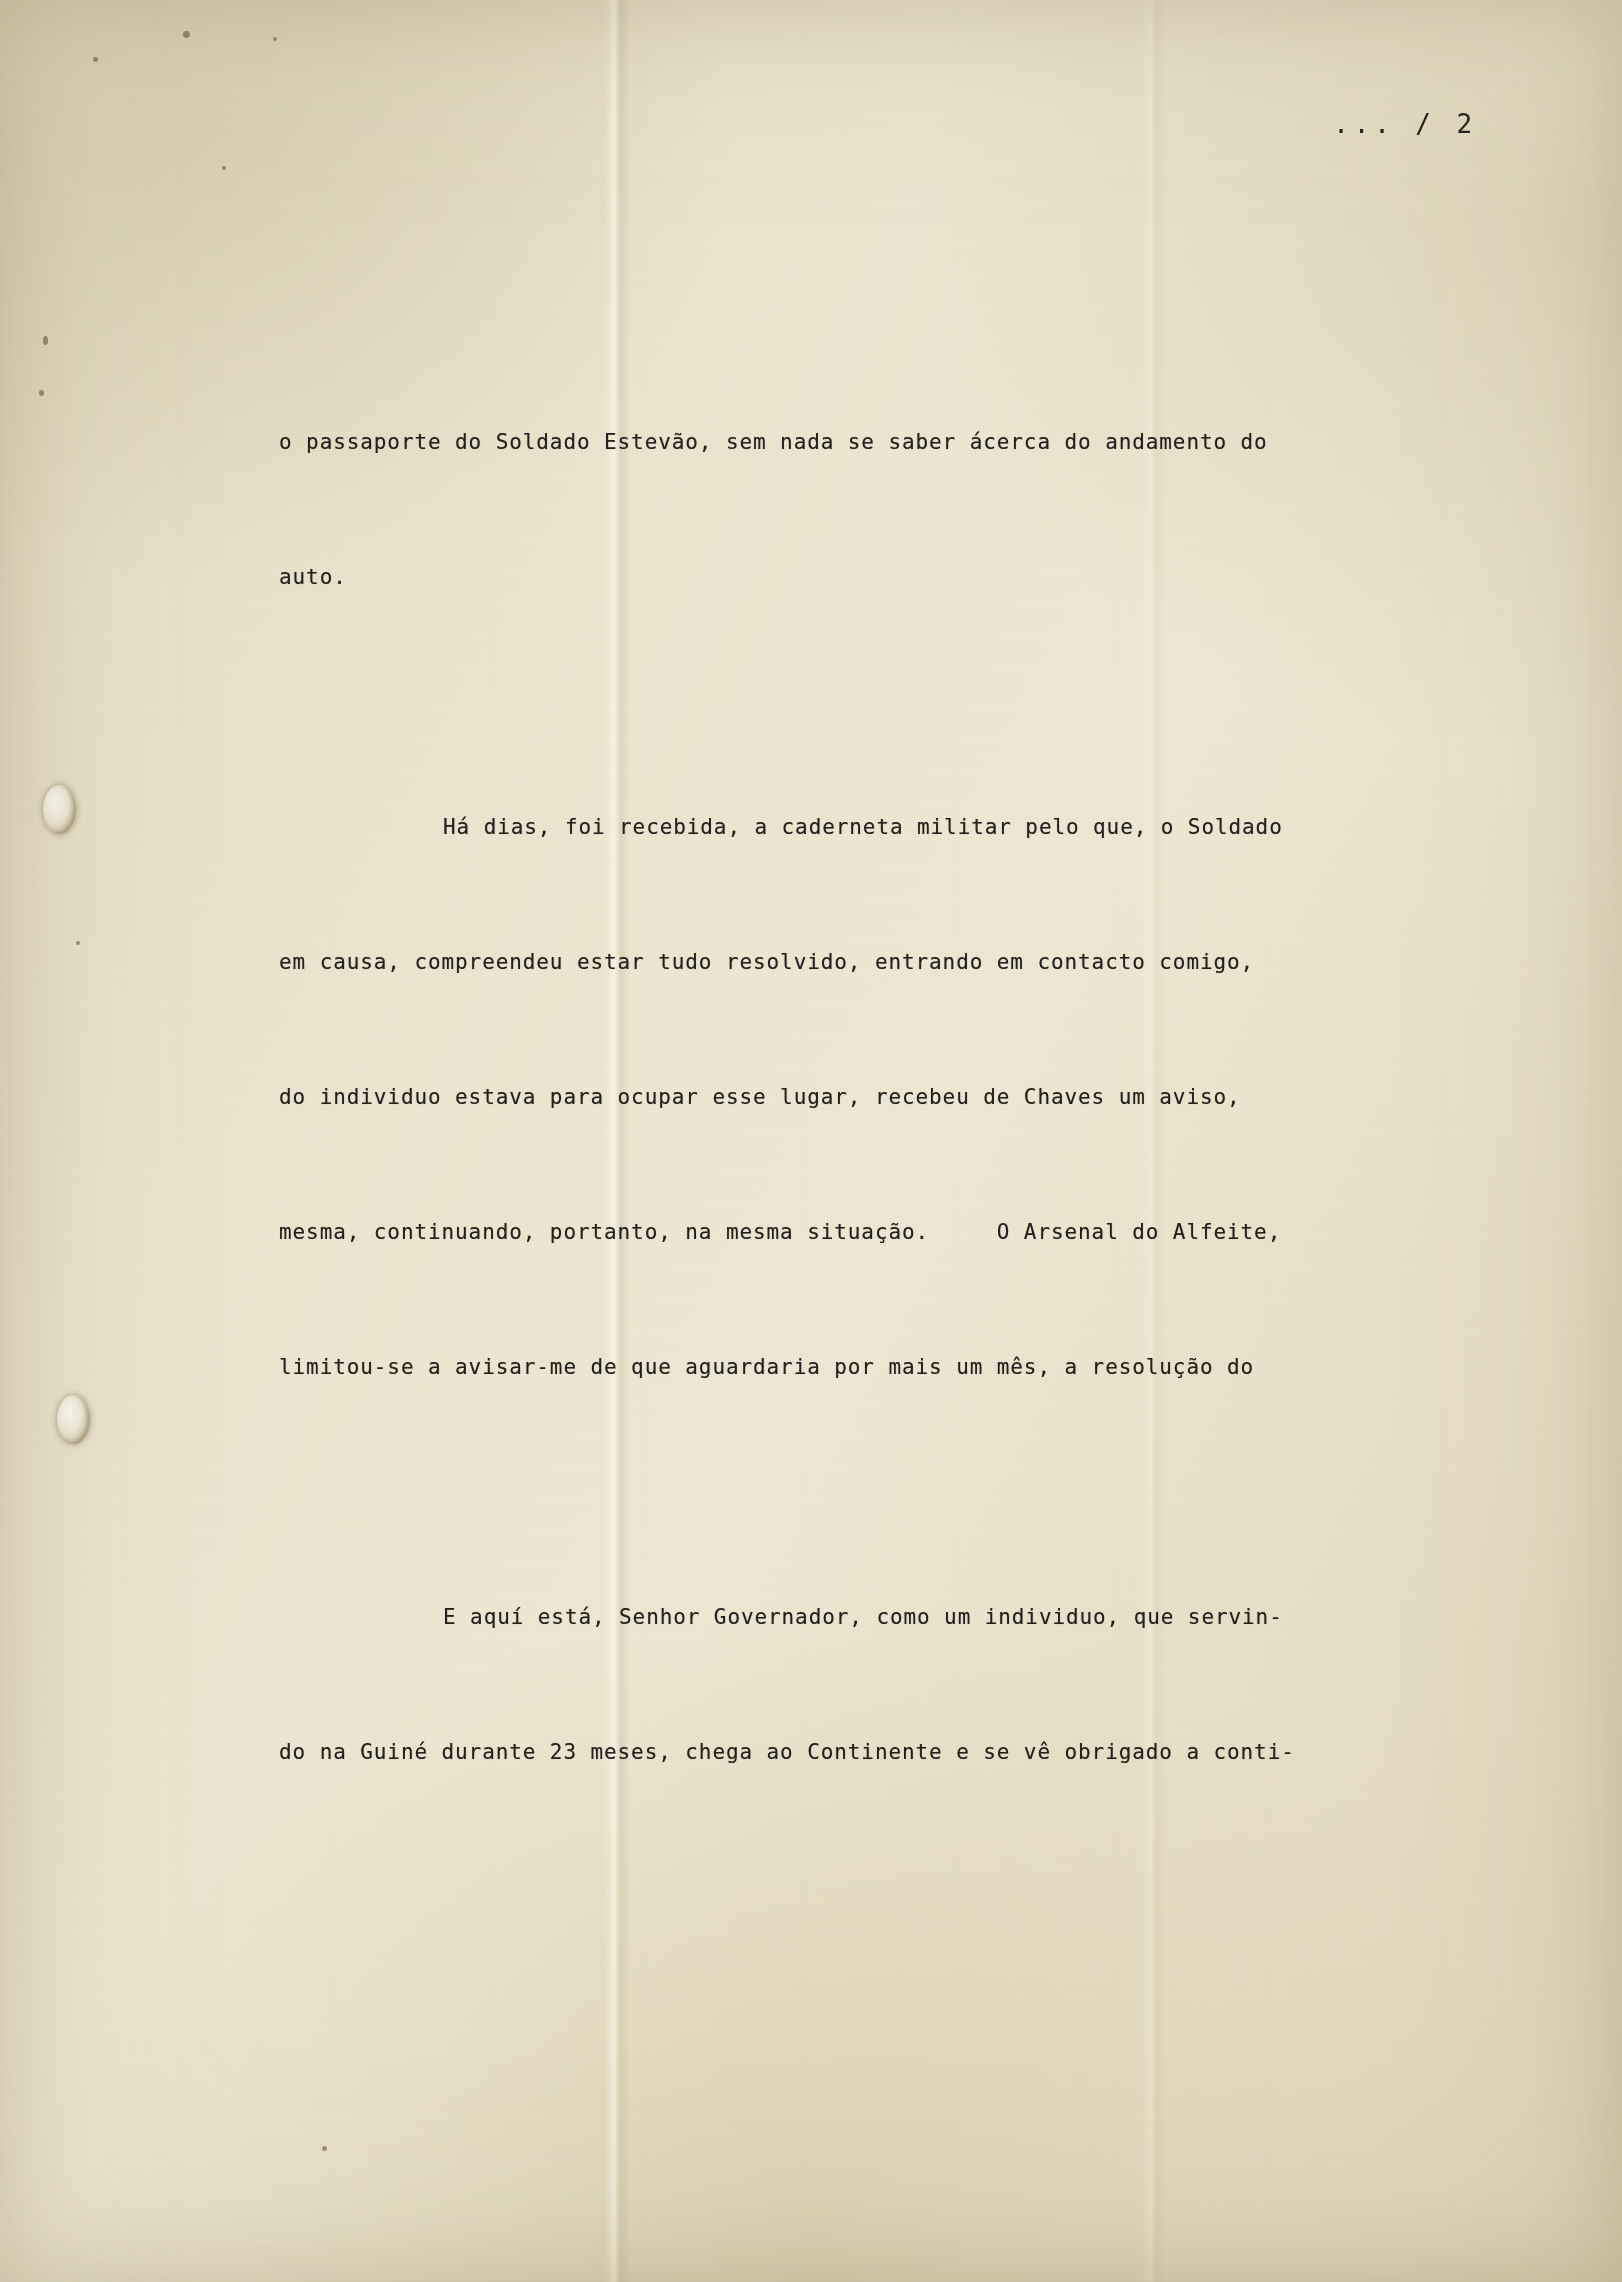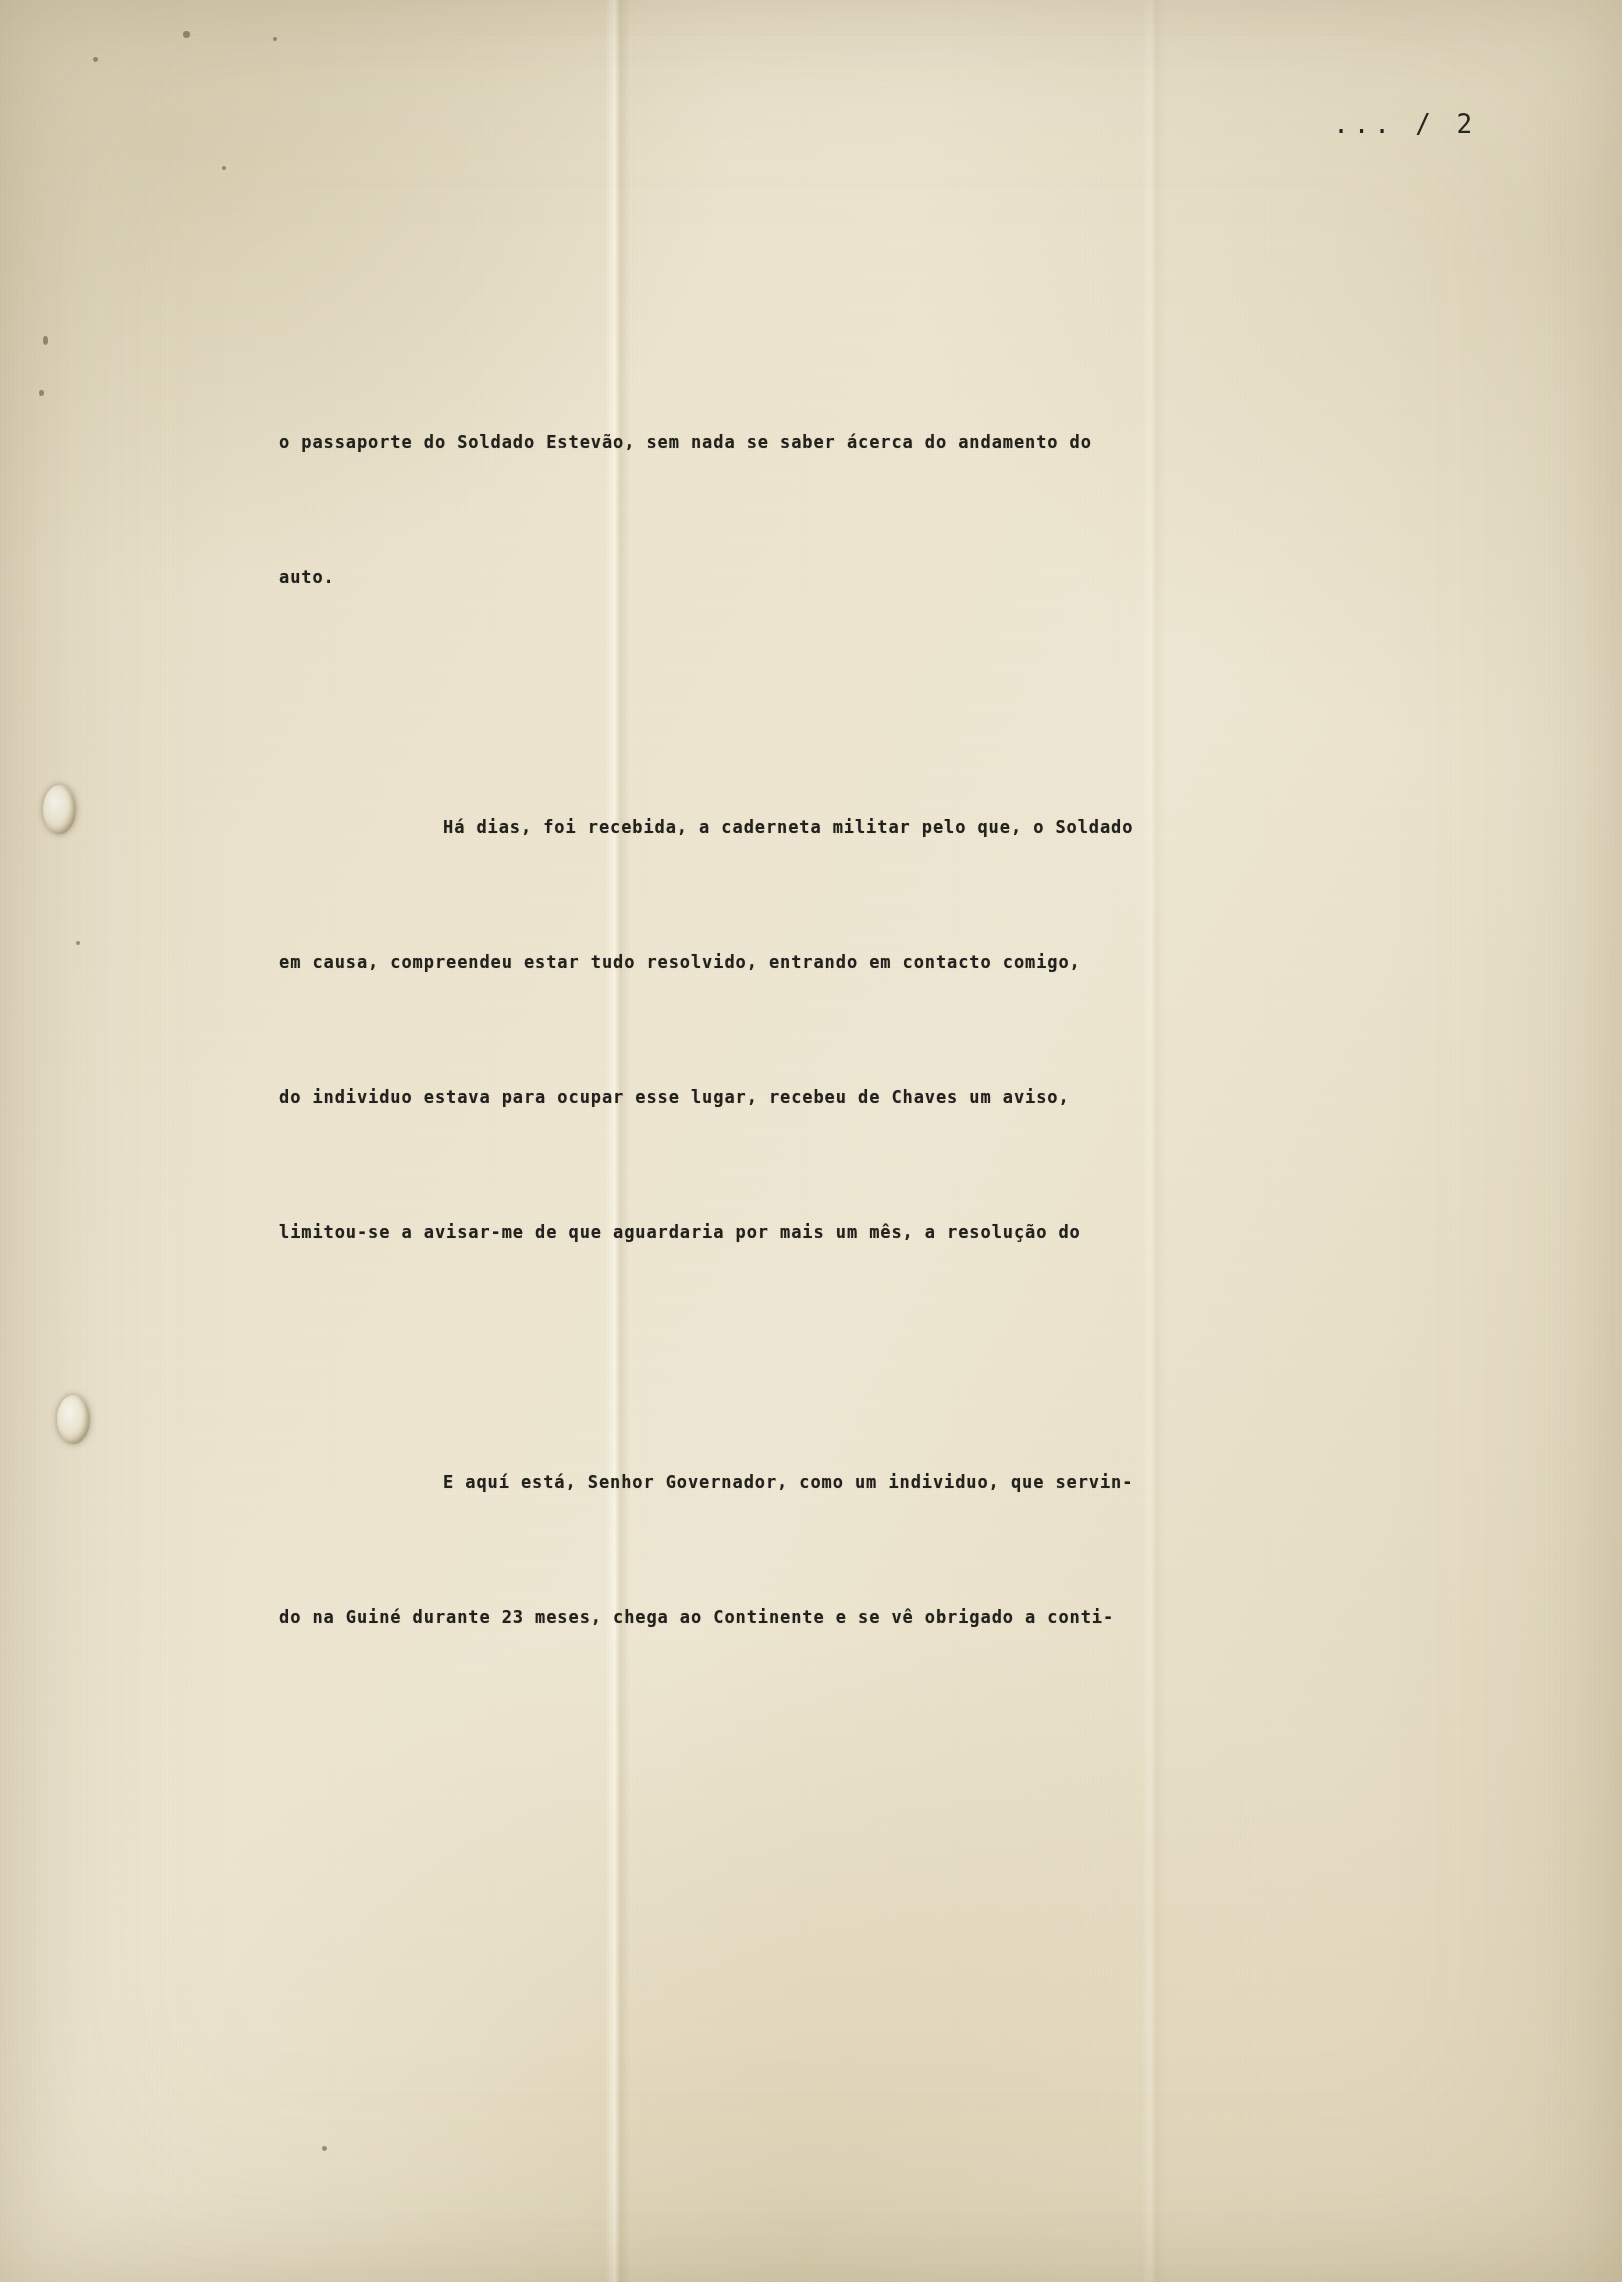--- a/index.html
+++ b/index.html
@@ -84,27 +84,26 @@
 
   .body-text {
     position: absolute;
     left: 279px;
     top: 330px;
     width: 1307px;
   }
 
   .para {
     margin: 0 0 25px 0;
-    font-size: 17px;
+    font-size: 21px;
     line-height: 45px;
     letter-spacing: 0.9px;
     color: #23211d;
     white-space: pre-wrap;
     text-shadow: 0 0 1px rgba(40,35,25,.35);
-    font-weight: bold;
   }
 
   .para .ln { display: block; }
   .para .ln.ind { padding-left: 164px; }
 </style>
 </head>
 <body>
 
 <div class="page">
 
@@ -130,20 +129,21 @@
 
     <p class="para">
       <span class="ln">o passaporte do Soldado Estevão, sem nada se saber ácerca do andamento do</span>
       <span class="ln">auto.</span>
     </p>
 
     <p class="para">
       <span class="ln ind">Há dias, foi recebida, a caderneta militar pelo que, o Soldado</span>
       <span class="ln">em causa, compreendeu estar tudo resolvido, entrando em contacto comigo,</span>
       <span class="ln">do individuo estava para ocupar esse lugar, recebeu de Chaves um aviso,</span>
+      <span class="ln">mesma, continuando, portanto, na mesma situação.     O Arsenal do Alfeite,</span>
       <span class="ln">limitou-se a avisar-me de que aguardaria por mais um mês, a resolução do</span>
     </p>
 
     <p class="para">
       <span class="ln ind">E aquí está, Senhor Governador, como um individuo, que servin-</span>
       <span class="ln">do na Guiné durante 23 meses, chega ao Continente e se vê obrigado a conti-</span>
       
       
     </p>
 

